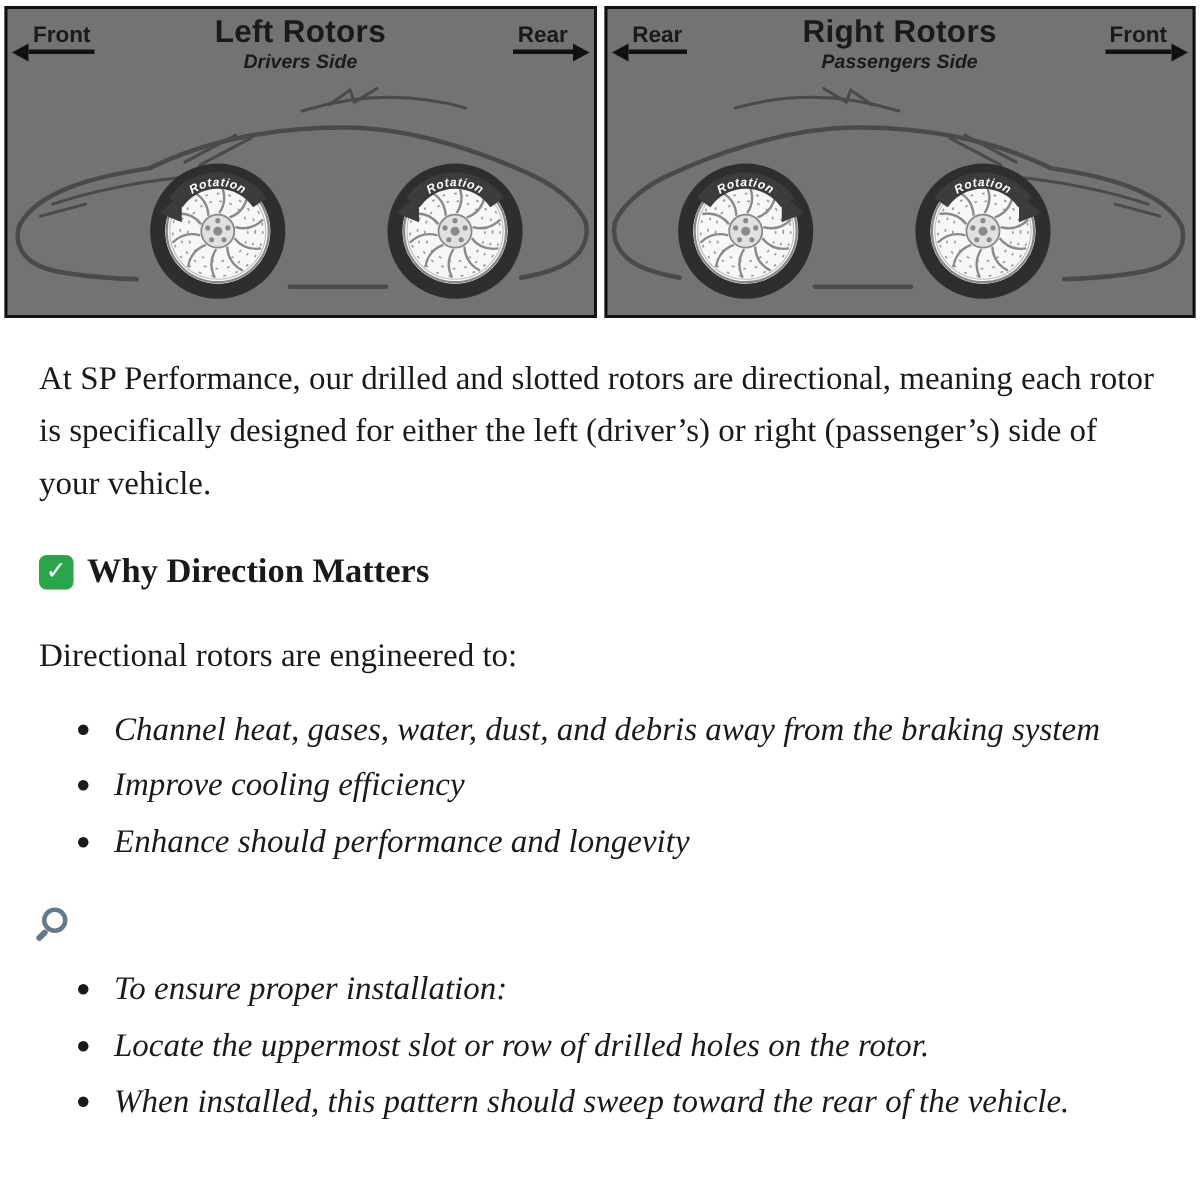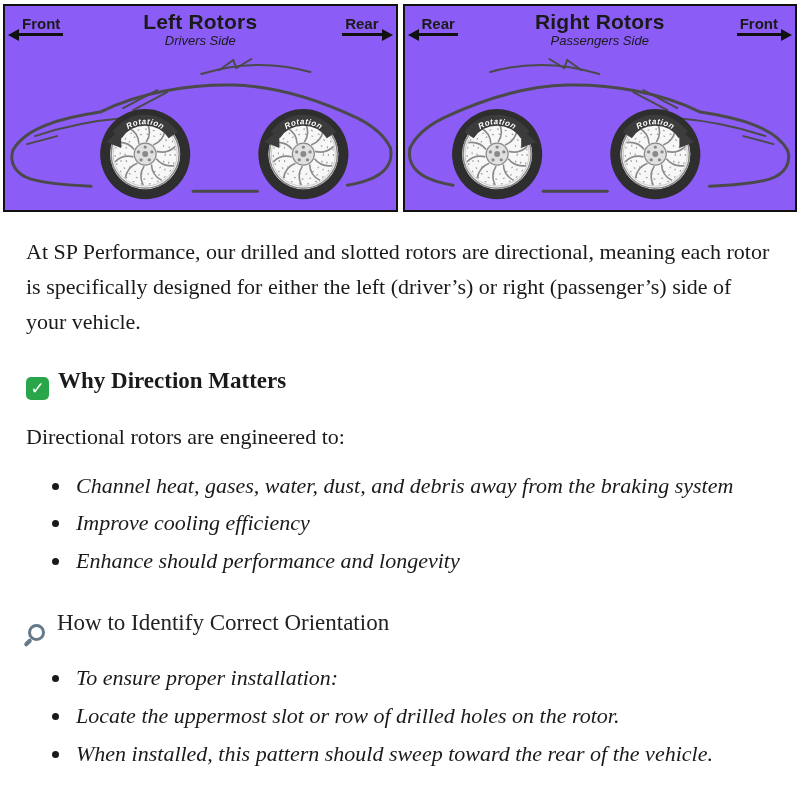--- a/index.html
+++ b/index.html
@@ -1,42 +1,42 @@
 <!DOCTYPE html>
 <html><head>
 <meta charset="utf-8">
 <style>
   * { box-sizing: border-box; margin: 0; padding: 0; }
   html,body { width:800px; height:800px; background:#fff; overflow:hidden; }
   body { font-family:"Liberation Serif", serif; color:#1a1a1a; }
 
   
   .diagram { display:flex; gap:5px; padding:4px 3px 3px 3px; }
-  .panel { flex:1; border:2.5px solid #111; background:#8b5cf6; }
+  .panel { flex:1; border:2.5px solid #111; background:#737373; }
   .panel-header { position:relative; height:46px; padding-top:5px; }
   .panel-title-wrap { display:block; text-align:center; }
   .panel-title { display:block; font-family:"Liberation Sans",sans-serif; font-weight:800; font-size:21px; line-height:1.05; letter-spacing:.2px; }
-  .panel-subtitle { display:block; font-family:"Liberation Sans",sans-serif; font-style:italic; font-weight:400; font-size:13px; }
+  .panel-subtitle { display:block; font-family:"Liberation Sans",sans-serif; font-style:italic; font-weight:700; font-size:13px; }
   .dir { position:absolute; top:9px; font-family:"Liberation Sans",sans-serif; font-weight:700; font-size:15px; }
   .dir-left { left:14px; }
   .dir-right { right:14px; }
   .dir-text { position:relative; display:inline-block; border-bottom:3px solid #111; padding:0 3px 1px 3px; }
   .dir-left .dir-text::before { content:""; position:absolute; left:-11px; bottom:-7.5px;
       border-top:6px solid transparent; border-bottom:6px solid transparent; border-right:11px solid #111; }
   .dir-right .dir-text::after { content:""; position:absolute; right:-11px; bottom:-7.5px;
       border-top:6px solid transparent; border-bottom:6px solid transparent; border-left:11px solid #111; }
   .car-svg { display:block; width:100%; height:auto; }
   .ln  { fill:none; stroke:#4a4a4a; stroke-width:3; stroke-linecap:round; }
   .ln2 { fill:none; stroke:#4a4a4a; stroke-width:2; stroke-linecap:round; }
   .rot-text { font-family:"Liberation Sans",sans-serif; font-style:italic; font-weight:700; font-size:8px; fill:#ffffff; letter-spacing:.5px; }
 
   
   article { padding: 14px 26px 0 26px; font-size:22px; line-height:1.58; }
   .intro { margin: 6px 0 24px 0; }
-  h2 { font-size:23px; margin: 24px 0 20px 0; display:flex; align-items:flex-end; }
+  h2 { font-size:23px; margin: 24px 0 20px 0; display:flex; align-items:center; }
   h2.h-bold { font-weight:700; }
   h2.h-reg  { font-weight:400; color:#222; }
   .lead { margin: 0 0 14px 0; }
   ul { margin: 0 0 26px 0; padding-left:46px; }
   li { margin: 3px 0; padding-left:4px;font-style:italic; }
 
   
   .check-icon { display:inline-block; width:23px; height:23px; background:#2aa64a; border-radius:5px;
       color:#fff; text-align:center; line-height:23px; font-size:17px; font-family:"DejaVu Sans",sans-serif;
       margin-right:9px; flex:0 0 auto; }
@@ -188,21 +188,20 @@
     <p class="lead">Directional rotors are engineered to:</p>
 
     <ul>
       <li>Channel heat, gases, water, dust, and debris away from the braking system</li>
       <li>Improve cooling efficiency</li>
       <li>Enhance should performance and longevity</li>
     </ul>
 
     <h2 class="h-reg">
       <span class="magnifier-icon"></span>
-      <span>How to Identify Correct Orientation</span>
     </h2>
 
     <ul>
       <li>To ensure proper installation:</li>
       <li>Locate the uppermost slot or row of drilled holes on the rotor.</li>
       <li>When installed, this pattern should sweep toward the rear of the vehicle.</li>
     </ul>
   </article>
 </div>
 

